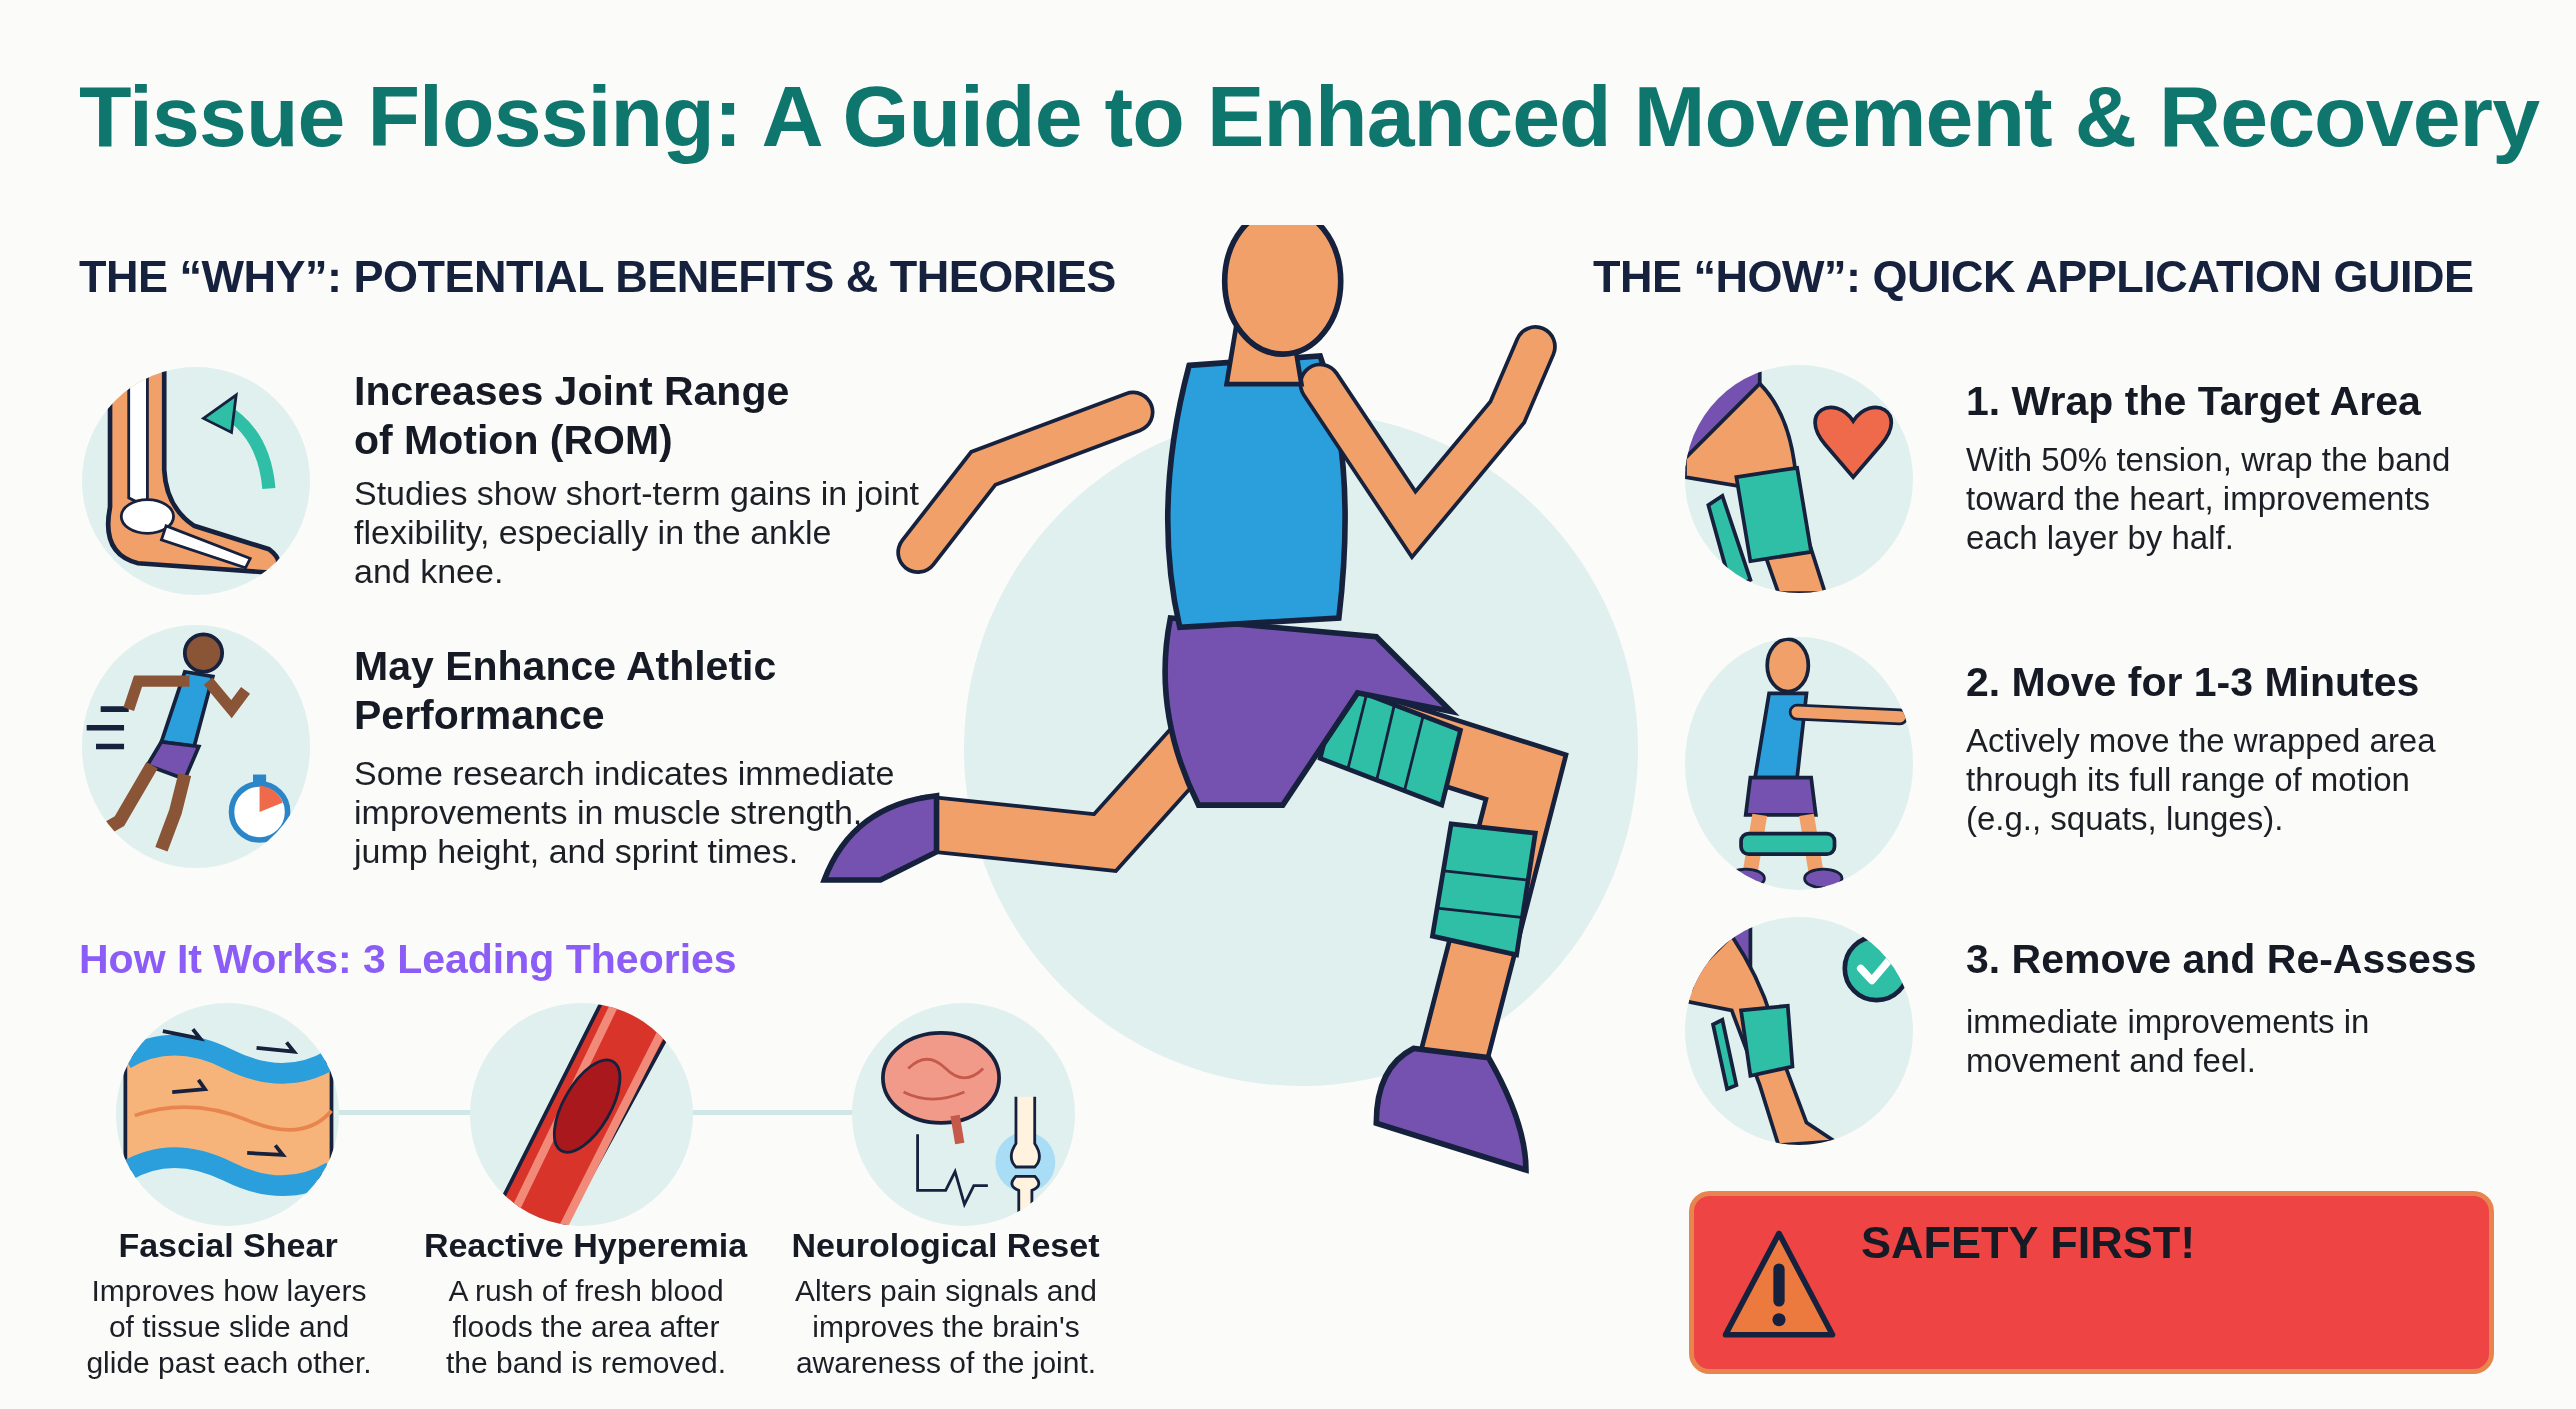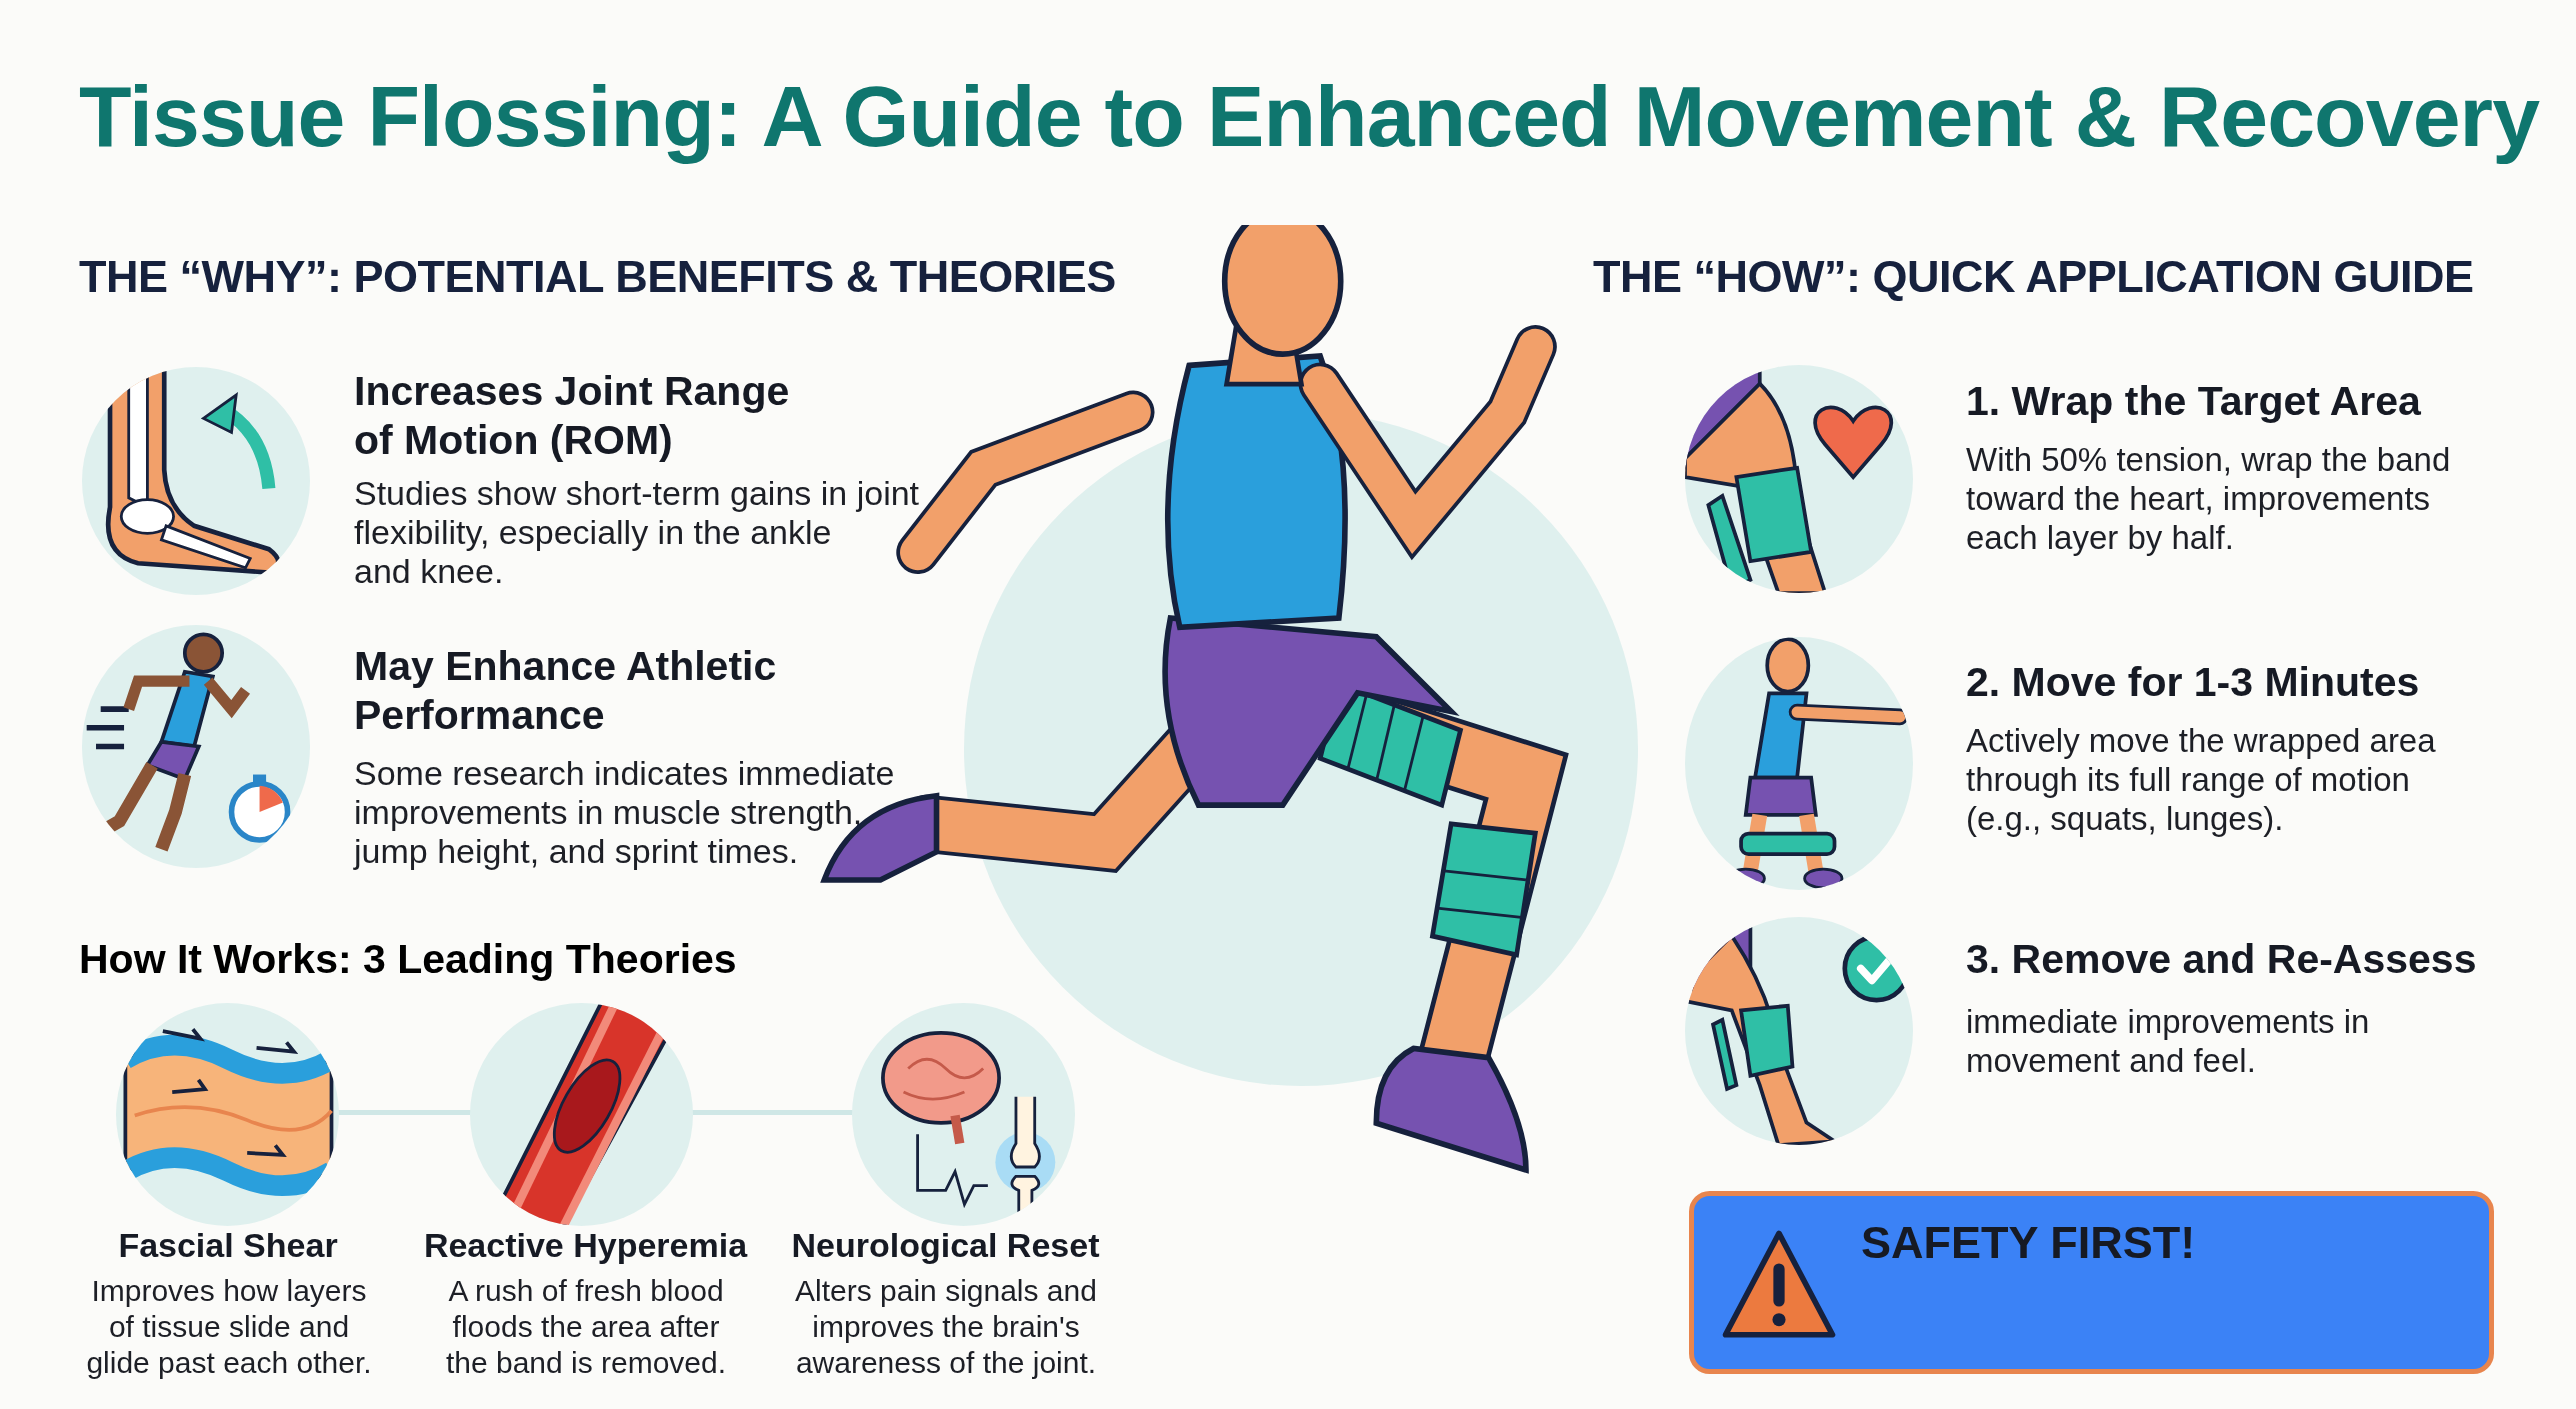--- a/index.html
+++ b/index.html
@@ -10,31 +10,31 @@
 
   .section-head { position: absolute; font-size: 45px; font-weight: 700; color: #16213d; letter-spacing: -0.5px; white-space: nowrap; }
   .why-head { left: 79px; top: 251px; }
   .how-head { left: 1593px; top: 251px; }
 
   .icon-circle { position: absolute; border-radius: 50%; background: #dff0ee; overflow: hidden; }
 
   .benefit-title { position: absolute; font-size: 41px; font-weight: 700; line-height: 49px; color: #161a24; }
   .benefit-text  { position: absolute; font-size: 34px; line-height: 39px; color: #1d1f26; }
 
-  .theories-head { position: absolute; left: 79px; top: 936px; font-size: 41px; font-weight: 700; color: #000000; white-space: nowrap; text-align: center; }
+  .theories-head { position: absolute; left: 79px; top: 936px; font-size: 41px; font-weight: 700; color: #8b5cf6; white-space: nowrap; text-align: center; }
 
   .connector { position: absolute; height: 4.7px; background: #cfe7e6; }
 
   .theory-title { position: absolute; font-size: 34px; font-weight: 700; text-align: center; color: #161a24; white-space: nowrap; }
   .theory-text  { position: absolute; font-size: 30px; line-height: 36px; text-align: center; color: #1d1f26; }
 
   .step-title { position: absolute; font-size: 41px; font-weight: 700; color: #161a24; white-space: nowrap; }
   .step-text  { position: absolute; font-size: 33px; line-height: 39px; color: #1d1f26; }
 
-  .safety-box { position: absolute; left: 1689px; top: 1191px; width: 805px; height: 183px; border: 5.6px solid #e8854e; border-radius: 20.6px; background: #3b82f6; }
+  .safety-box { position: absolute; left: 1689px; top: 1191px; width: 805px; height: 183px; border: 5.6px solid #e8854e; border-radius: 20.6px; background: #ef4444; }
   .safety-title { position: absolute; left: 167px; top: 20.6px; font-size: 45px; font-weight: 700; color: #161a24; white-space: nowrap; }
   .safety-text  { position: absolute; left: 167px; top: 79px; font-size: 32px; line-height: 37px; color: #1d1f26; }
   .safety-icon  { position: absolute; left: 24px; top: 28px; width: 122px; height: 122px; }
 
   .runner-bg { position: absolute; left: 964px; top: 412px; width: 674px; height: 674px; border-radius: 50%; background: #dff0ee; }
   .runner { position: absolute; left: 796px; top: 225px; width: 936px; height: 1076px; }
 </style>
 </head>
 <body>
 

